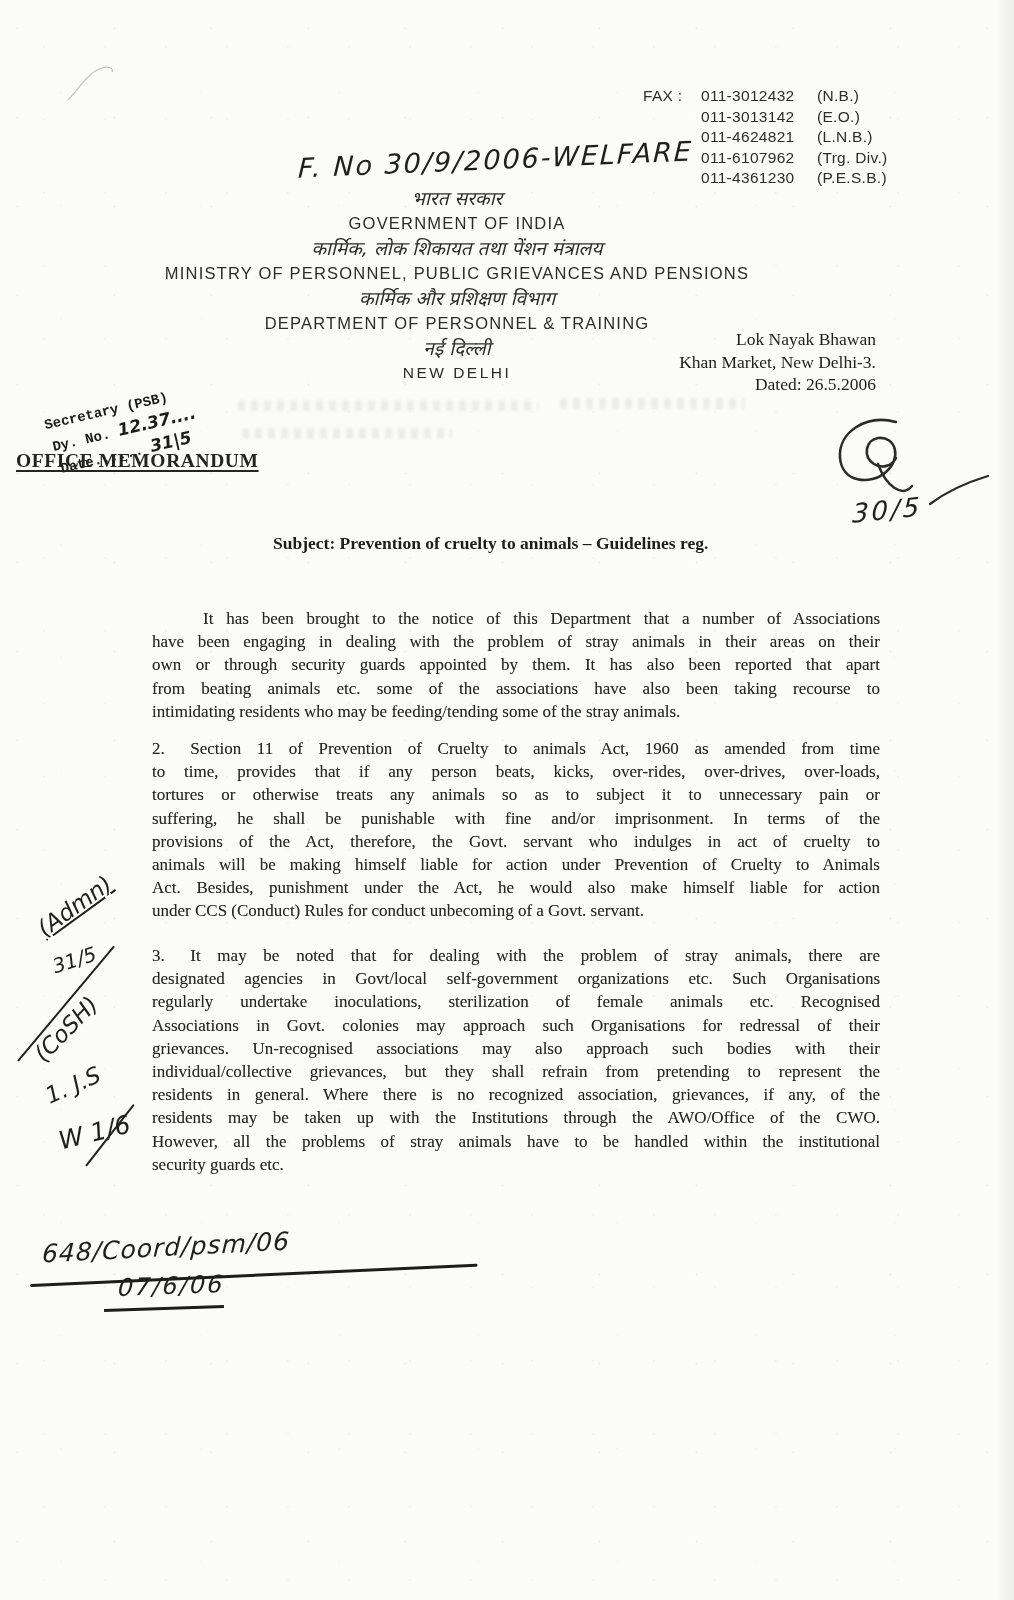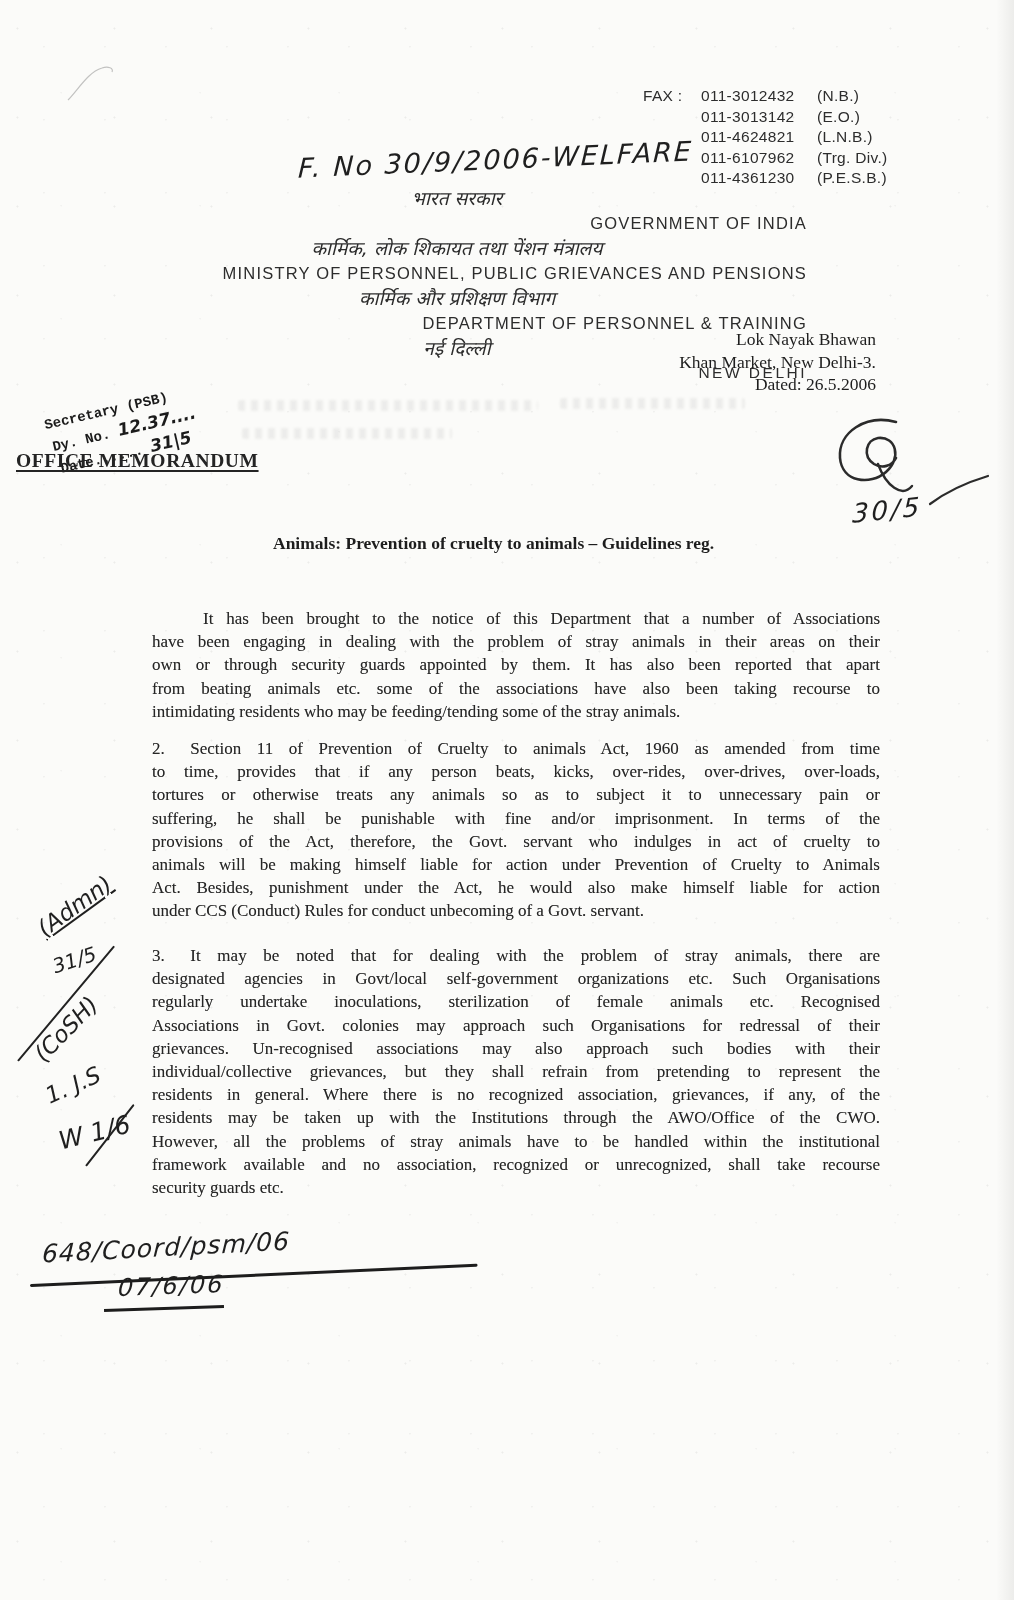--- a/index.html
+++ b/index.html
@@ -23,21 +23,21 @@
        font-size:15.5px;line-height:20.5px;color:#2d2d2d;letter-spacing:0.3px;}
   .fax-row{display:grid;grid-template-columns:58px 116px auto;}
   
   .hand{font-family:"DejaVu Sans",sans-serif;font-style:italic;color:#1f1f1f;}
   .fileno{position:absolute;left:298px;top:144px;font-size:27px;letter-spacing:2px;
           transform:rotate(-2.5deg) skewX(-5deg);white-space:nowrap;}
   
   .lh{position:absolute;left:107px;top:186px;width:700px;text-align:center;color:#2c2c2c;}
   .lh .hi{font-family:"DejaVu Sans",sans-serif;font-size:19px;line-height:24px;margin-bottom:1px;font-style:italic;}
   .lh .en{font-family:"Liberation Sans",sans-serif;font-size:16.5px;line-height:24px;
-          letter-spacing:1.2px;margin-bottom:1px;text-align:right;}
+          letter-spacing:1.2px;margin-bottom:1px;}
   .lh .city-en{letter-spacing:2.5px;font-size:15.5px;}
   
   .addr{position:absolute;right:138px;top:328px;text-align:right;font-size:17.5px;line-height:22.5px;color:#1e1e1e;}
   
   .stamp{position:absolute;left:48px;top:398px;transform:rotate(-13deg);
          font-family:"Liberation Mono",monospace;font-weight:700;font-size:14px;
          line-height:21px;color:#1b1b1b;white-space:nowrap;}
   .stamp .v{font-family:"DejaVu Sans",sans-serif;font-style:italic;font-size:17px;font-weight:700;}
   .stamp .r2{margin-left:3px;} .stamp .r3{margin-left:6px;}
   
@@ -156,21 +156,21 @@
     <span>OFFICE MEMORANDUM</span>
   </div>
 
   <svg class="sig" width="175" height="120" viewBox="0 0 175 120">
     <path d="M78 10 C 48 2, 20 20, 22 46 C 24 70, 52 74, 68 60 C 84 46, 78 24, 60 26 C 48 28, 44 44, 56 52 C 64 57, 74 54, 78 46" fill="none" stroke="#2b2b2b" stroke-width="2.6" stroke-linecap="round"></path>
     <path d="M60 52 C 68 74, 84 86, 94 74" fill="none" stroke="#2b2b2b" stroke-width="2.4" stroke-linecap="round"></path>
     <path d="M112 92 C 128 80, 150 70, 170 64" fill="none" stroke="#2b2b2b" stroke-width="2.2" stroke-linecap="round"></path>
   </svg>
   <div class="sig-num hand">30/5</div>
 
-  <div class="subject">Animals: Prevention of cruelty to animals – Guidelines reg.</div>
+  <div class="subject">Subject: Prevention of cruelty to animals – Guidelines reg.</div>
 
   <div class="para p1">
     <div class="ln">   It has been brought to the notice of this Department that a number of Associations</div>
     <div class="ln">have been engaging in dealing with the problem of stray animals in their areas on their</div>
     <div class="ln">own or through security guards appointed by them. It has also been reported that apart</div>
     <div class="ln">from beating animals etc. some of the associations have also been taking recourse to</div>
     <div class="ln end">intimidating residents who may be feeding/tending some of the stray animals.</div>
   </div>
 
   <div class="para p2">
@@ -187,21 +187,20 @@
   <div class="para p3">
     <div class="ln">3.  It may be noted that for dealing with the problem of stray animals, there are</div>
     <div class="ln">designated agencies in Govt/local self-government organizations etc. Such Organisations</div>
     <div class="ln">regularly undertake inoculations, sterilization of female animals etc. Recognised</div>
     <div class="ln">Associations in Govt. colonies may approach such Organisations for redressal of their</div>
     <div class="ln">grievances. Un-recognised associations may also approach such bodies with their</div>
     <div class="ln">individual/collective grievances, but they shall refrain from pretending to represent the</div>
     <div class="ln">residents in general. Where there is no recognized association, grievances, if any, of the</div>
     <div class="ln">residents may be taken up with the Institutions through the AWO/Office of the CWO.</div>
     <div class="ln">However, all the problems of stray animals have to be handled within the institutional</div>
-    <div class="ln">framework available and no association, recognized or unrecognized, shall take recourse</div>
     <div class="ln end">security guards etc.</div>
   </div>
 
   <div class="m-note hand note-admn">(Admn)</div>
   <div class="m-note hand note-315">31/5</div>
   <div class="m-note hand note-cosh">(CoSH)</div>
   <div class="slash slash-cosh"></div>
   <div class="m-note hand note-js">1. J.S</div>
   <div class="m-note hand note-w16">W 1/6</div>
   <div class="slash slash-w16"></div>

